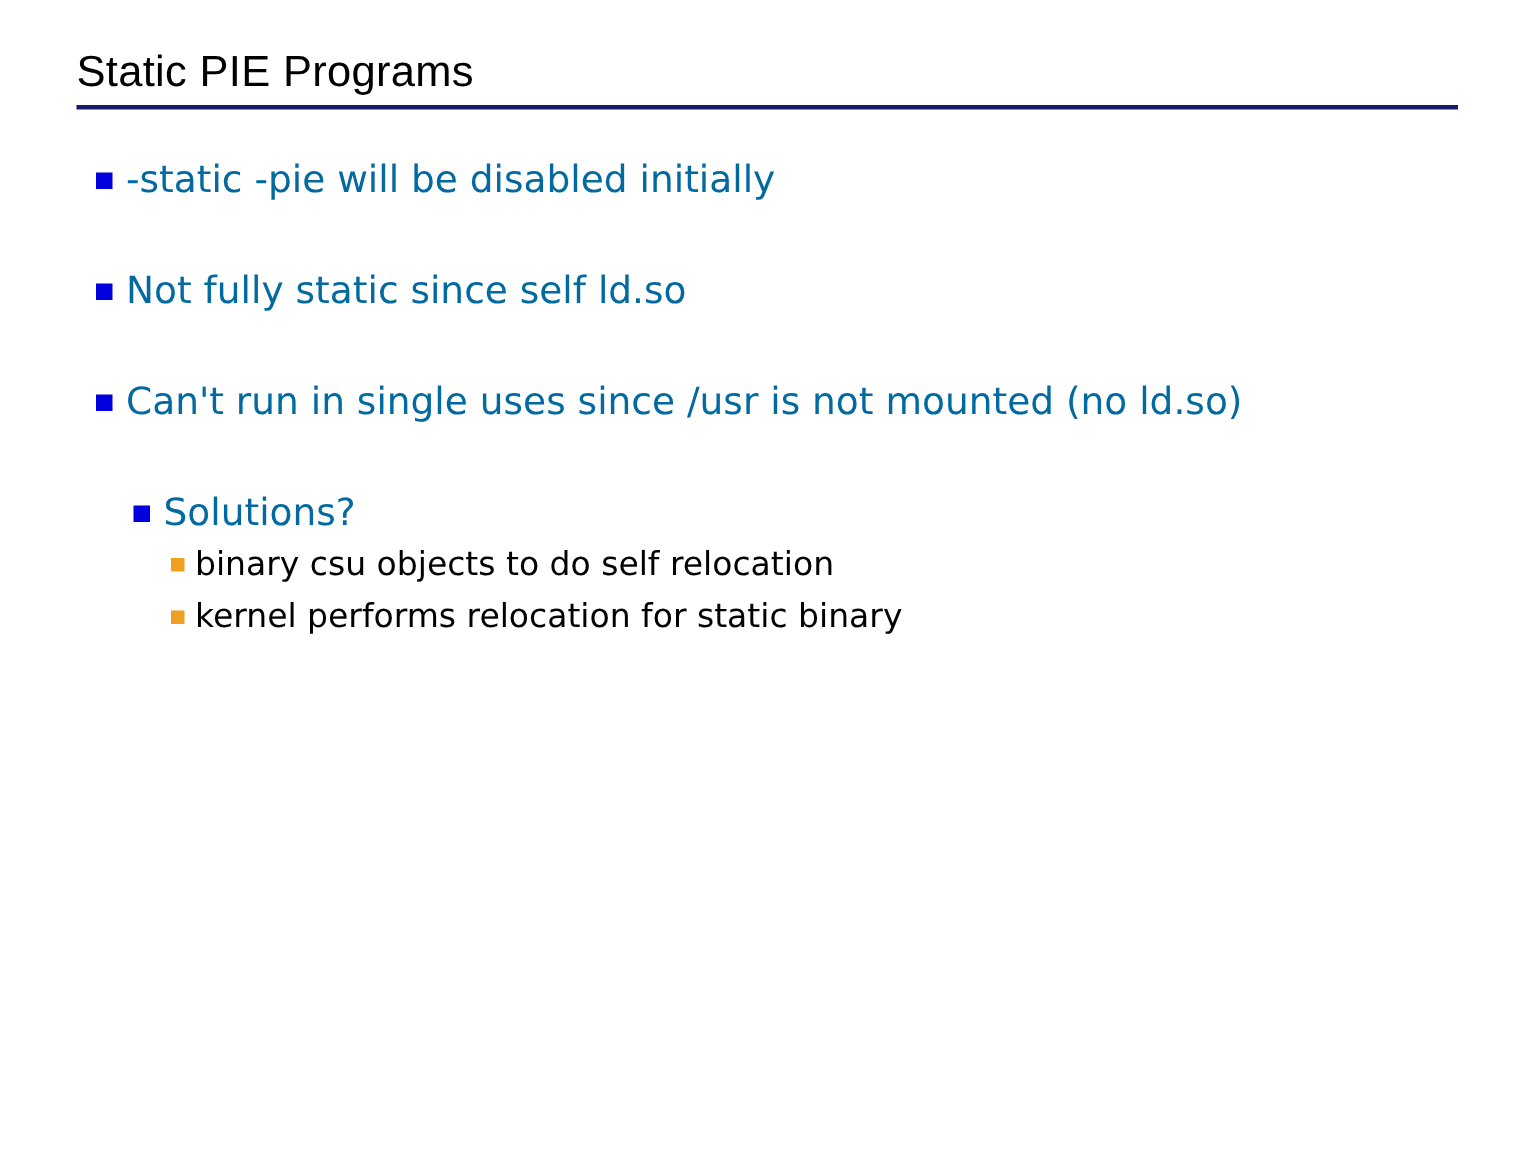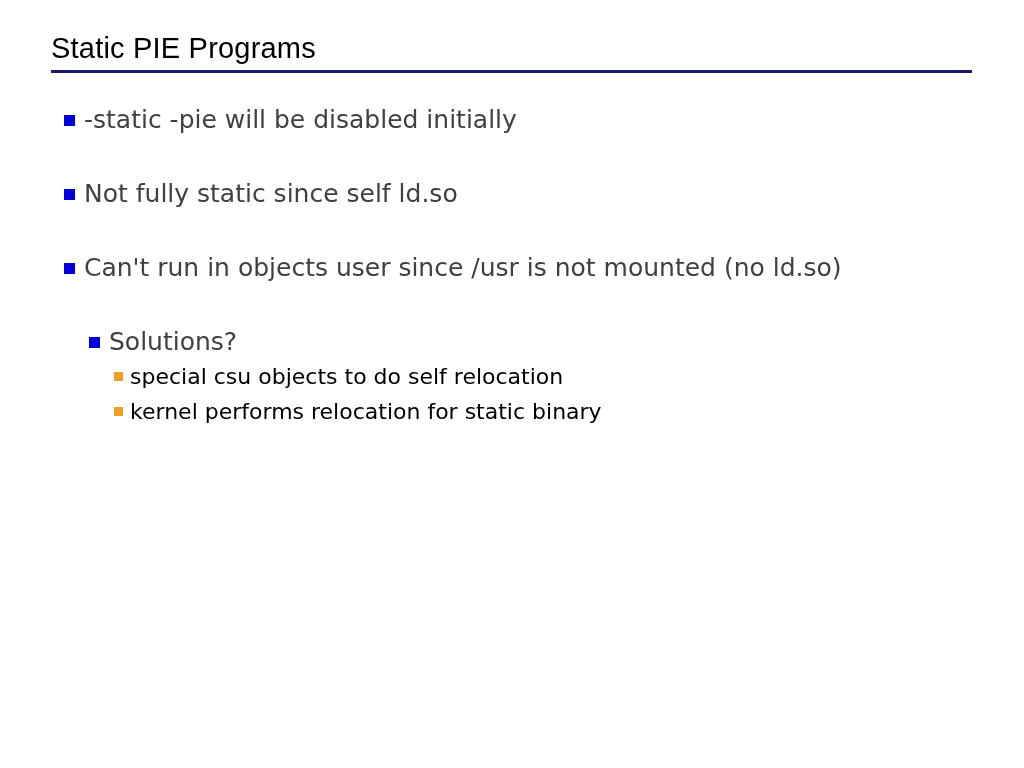--- a/index.html
+++ b/index.html
@@ -78,21 +78,21 @@
     height: 11px;
     background: #0000dd;
   }
 
   .level-1 .bullet-text {
     display: block;
     font-family: "DejaVu Sans", "Liberation Sans", sans-serif;
     font-size: 25px;
     font-weight: 400;
     line-height: 32px;
-    color: #404040;
+    color: #0369a1;
     white-space: nowrap;
   }
 
   
   .sub-list {
     margin-top: 4px;
   }
 
   .level-2 {
     min-height: 28px;
@@ -145,32 +145,32 @@
       <span class="bullet-text">-static -pie will be disabled initially</span>
     </div>
 
     <div class="bullet-row level-1">
       <span class="marker" style="background: rgb(0, 0, 221);"></span>
       <span class="bullet-text">Not fully static since self ld.so</span>
     </div>
 
     <div class="bullet-row level-1">
       <span class="marker" style="background: rgb(0, 0, 221);"></span>
-      <span class="bullet-text">Can't run in objects user since /usr is not mounted (no ld.so)</span>
+      <span class="bullet-text">Can't run in single uses since /usr is not mounted (no ld.so)</span>
     </div>
 
     <div id="solutions-group">
       <div class="bullet-row level-1">
         <span class="marker" style="background: rgb(0, 0, 221);"></span>
         <span class="bullet-text">Solutions?</span>
 
         <div class="sub-list">
           <div class="bullet-row level-2">
             <span class="marker" style="background: rgb(240, 160, 32);"></span>
-            <span class="bullet-text">special csu objects to do self relocation</span>
+            <span class="bullet-text">binary csu objects to do self relocation</span>
           </div>
           <div class="bullet-row level-2">
             <span class="marker" style="background: rgb(240, 160, 32);"></span>
             <span class="bullet-text">kernel performs relocation for static binary</span>
           </div>
         </div>
       </div>
     </div>
 
   </div>

